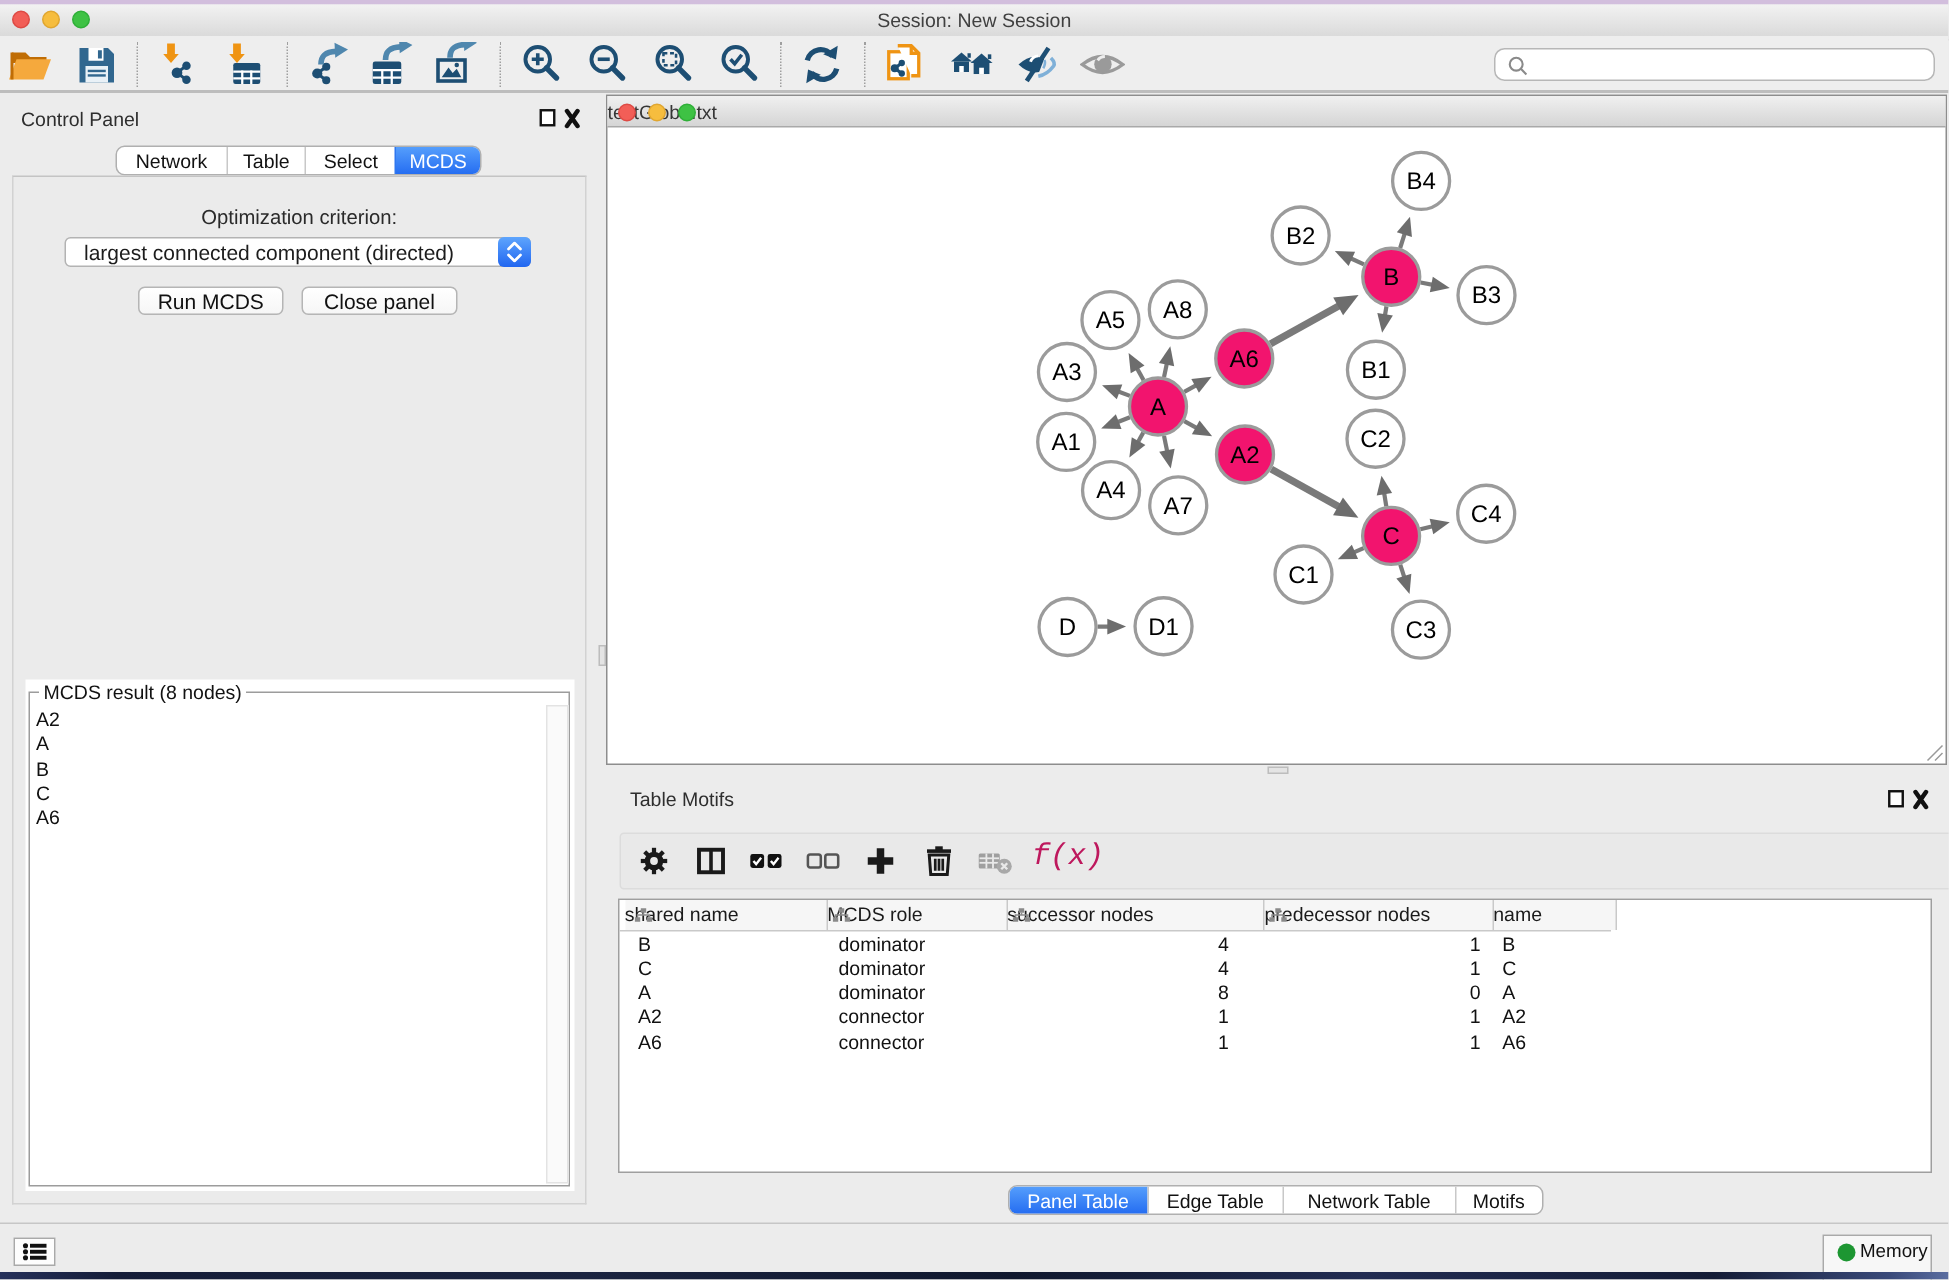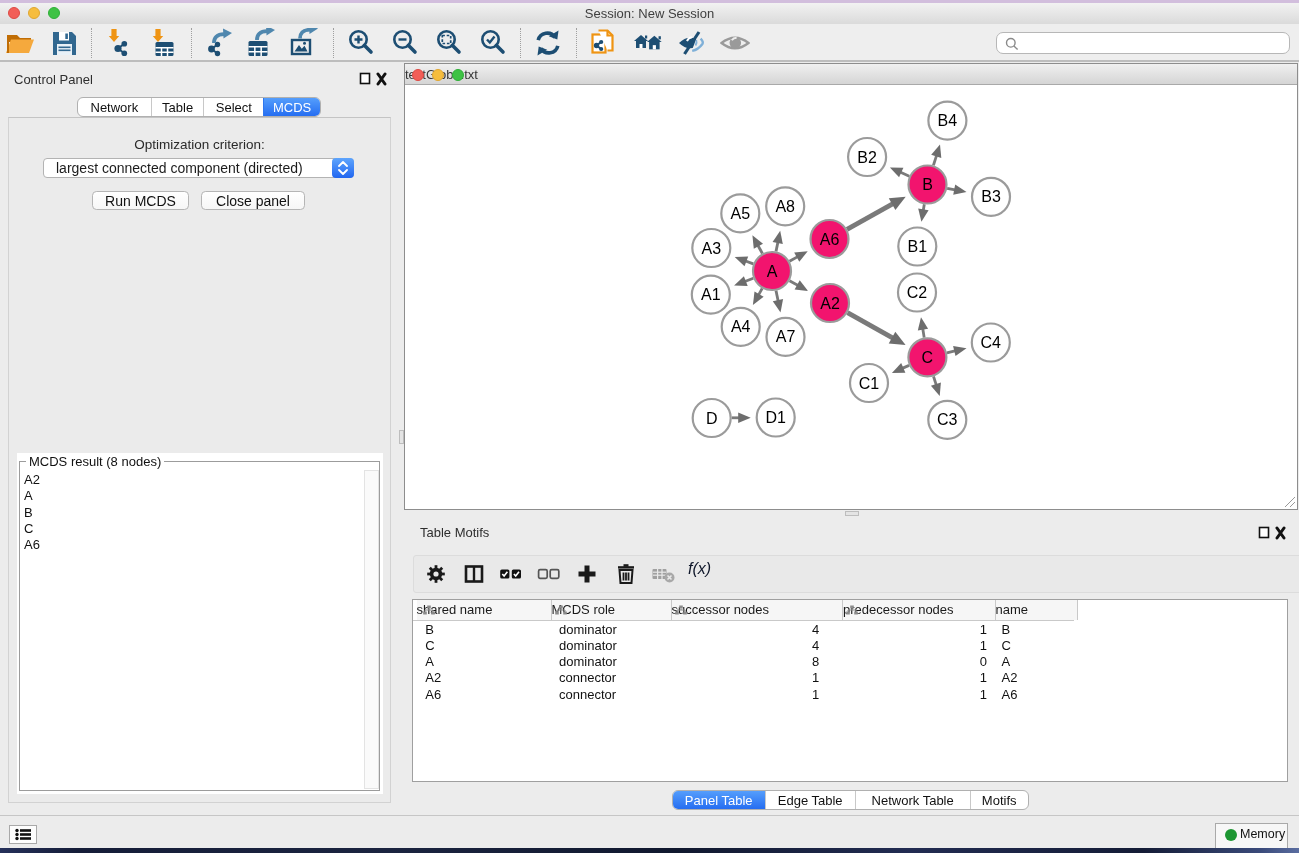--- a/index.html
+++ b/index.html
@@ -387,21 +387,21 @@
       </svg>
       <svg class="abs" style="left:237.0px;top:5.0px" width="26" height="26" viewBox="0 0 26 26">
         <rect x="1.5" y="8" width="14" height="10" rx="1" fill="#9f9f9f"></rect>
         <rect x="2" y="10.6" width="13" height="1.2" fill="#e9e9e9"></rect>
         <rect x="2" y="13.6" width="13" height="1.2" fill="#e9e9e9"></rect>
         <rect x="6" y="8" width="1.2" height="10" fill="#e9e9e9"></rect>
         <rect x="10.4" y="8" width="1.2" height="10" fill="#e9e9e9"></rect>
         <circle cx="18.5" cy="16.5" r="5" fill="#a8a8a8"></circle>
         <path d="M16.5 14.5 L20.5 18.5 M20.5 14.5 L16.5 18.5" stroke="#e9e9e9" stroke-width="1.6"></path>
       </svg>
-      <div class="abs" style="left:274px;top:4px;width:44px;font-family:Liberation Sans, sans-serif;font-style:italic;font-size:16px;color:#0f172a">f(x)</div>
+      <div class="abs" style="left:274px;top:4px;width:44px;font-family:Liberation Mono, monospace;font-style:italic;font-size:20px;color:#be185d">f(x)</div>
     </div>
   <div class="abs" id="tbl">
       <div class="abs" id="thead" style="left:3.5px">
         <div class="abs th" style="left:0.0px;width:134.0px"><svg style="position:absolute;left:6px;top:5px" width="12" height="11" viewBox="0 0 12 11">
             <g fill="#8a8a8a">
               <rect x="4.2" y="0.5" width="3.6" height="3"></rect>
               <rect x="0.2" y="6.5" width="3.6" height="3"></rect>
               <rect x="8.2" y="6.5" width="3.6" height="3"></rect>
               <path d="M6 3.5 V5 M2 6.5 V5 H10 V6.5" stroke="#8a8a8a" fill="none" stroke-width="1"></path>
             </g>

